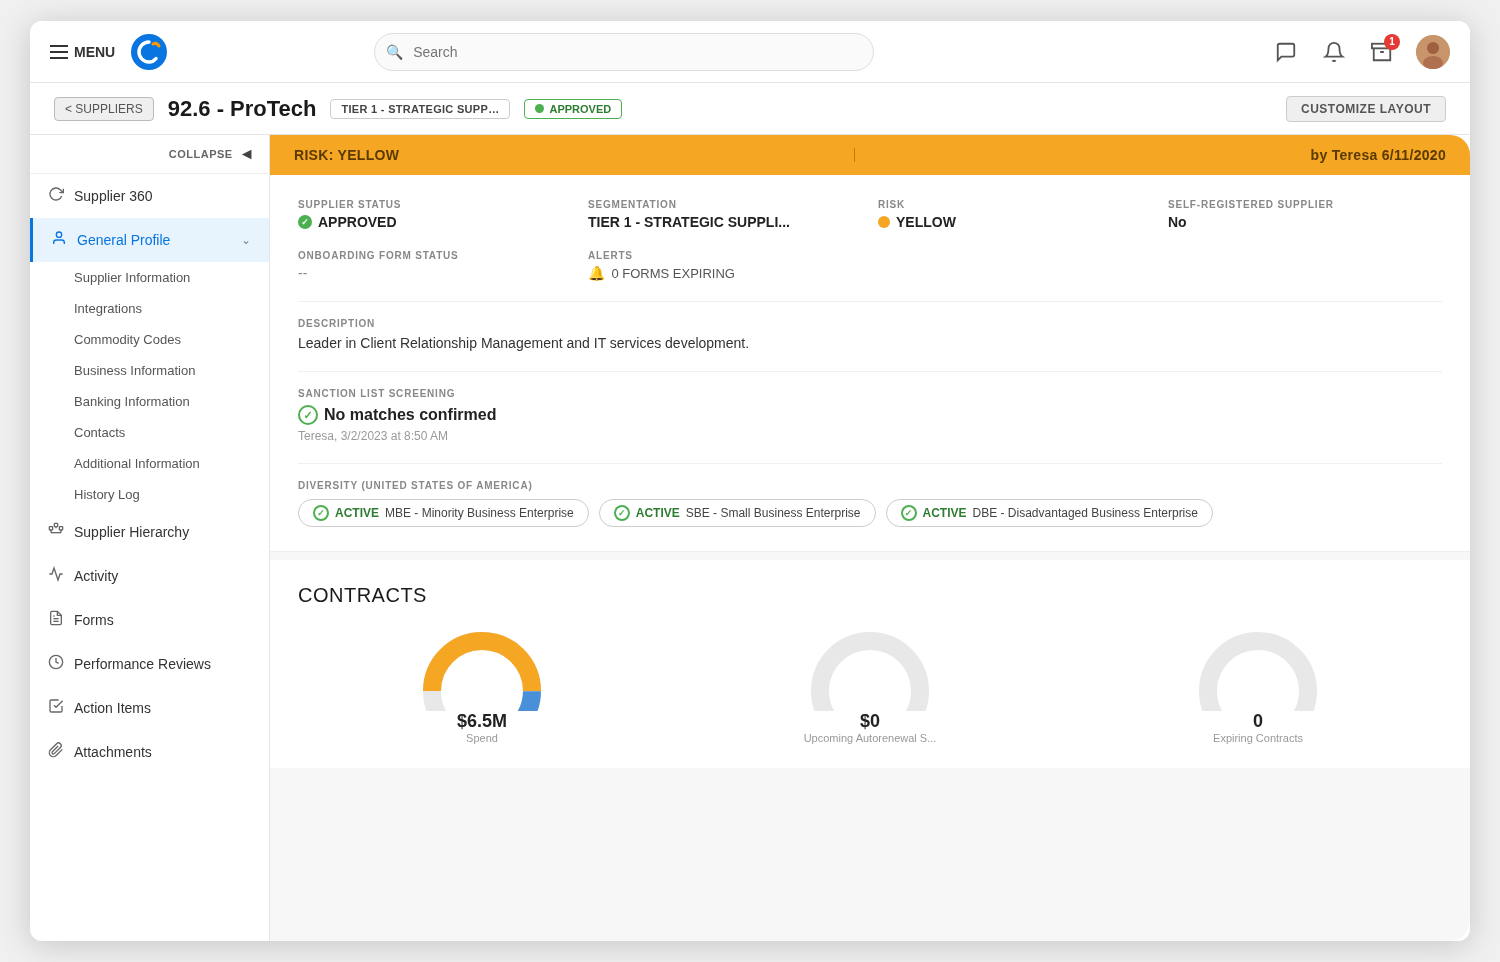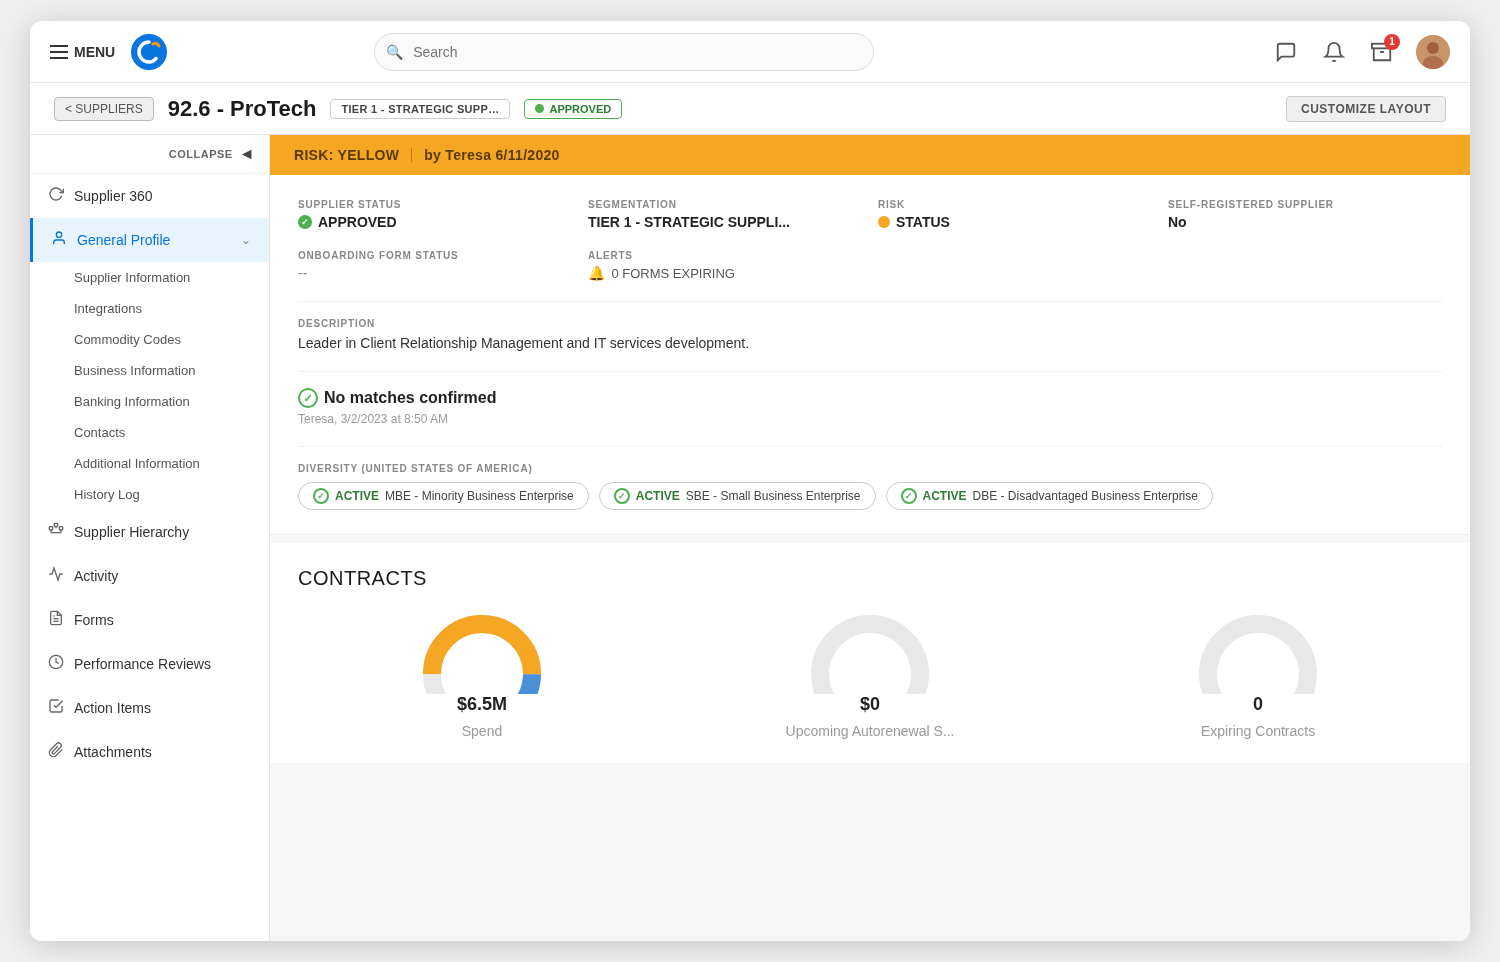--- a/index.html
+++ b/index.html
@@ -24,37 +24,37 @@
     
     .page-header { height: 52px; background: #fff; border-bottom: 1px solid #e5e5e5; display: flex; align-items: center; padding: 0 24px; gap: 14px; flex-shrink: 0; }
     .back-btn { border: 1.5px solid #bbb; border-radius: 4px; padding: 4px 10px; font-size: 12px; color: #555; cursor: pointer; display: flex; align-items: center; gap: 4px; }
     .page-title { font-size: 22px; font-weight: 700; color: #1a1a1a; }
     .tag { border: 1.5px solid #ccc; border-radius: 4px; padding: 3px 10px; font-size: 11px; color: #444; font-weight: 600; letter-spacing: 0.3px; max-width: 180px; white-space: nowrap; overflow: hidden; text-overflow: ellipsis; }
     .status-tag { border: 1.5px solid #4caf50; border-radius: 4px; padding: 3px 10px; font-size: 11px; color: #2e7d32; font-weight: 600; display: flex; align-items: center; gap: 5px; }
     .status-dot-green { width: 9px; height: 9px; background: #4caf50; border-radius: 50%; flex-shrink: 0; }
     .customize-btn { margin-left: auto; border: 1.5px solid #ccc; border-radius: 4px; padding: 5px 14px; font-size: 12px; color: #555; cursor: pointer; font-weight: 600; letter-spacing: 0.5px; text-transform: uppercase; }
 
     
-    .main-layout { display: flex; flex: 1; overflow: hidden; }
+    .main-layout { display: flex; flex: 1; overflow: hidden; border-radius: 20px; }
 
     
     .sidebar { width: 240px; background: #fff; border-right: 1px solid #e5e5e5; display: flex; flex-direction: column; flex-shrink: 0; overflow-y: auto; }
     .collapse-btn { display: flex; align-items: center; justify-content: flex-end; padding: 10px 14px; font-size: 11px; color: #666; font-weight: 600; letter-spacing: 0.5px; cursor: pointer; border-bottom: 1px solid #f0f0f0; gap: 6px; }
     .collapse-arrow { font-size: 16px; color: #444; }
     .sidebar-item { display: flex; align-items: center; padding: 12px 18px; cursor: pointer; gap: 10px; font-size: 14px; color: #333; font-weight: 500; }
     .sidebar-item.active { background: #e8f4fd; border-left: 3px solid #0875e1; color: #0875e1; }
     .sidebar-item-icon { font-size: 16px; color: #666; flex-shrink: 0; }
     .sidebar-item.active .sidebar-item-icon { color: #0875e1; }
     .sidebar-submenu { padding-left: 44px; }
     .sidebar-subitem { padding: 8px 18px 8px 0; font-size: 13px; color: #555; cursor: pointer; }
     .sidebar-expand { margin-left: auto; font-size: 12px; color: #888; }
 
     
     .content { flex: 1; overflow-y: auto; background: #f7f7f7; }
-    .risk-banner { background: #f5a623; padding: 12px 24px; display: flex; align-items: center; justify-content: flex-start; gap: 12px; font-size: 14px; font-weight: 700; color: #5a3a00; letter-spacing: 0.3px; }
+    .risk-banner { background: #f5a623; padding: 12px 24px; display: flex; align-items: center; justify-content: space-between; gap: 12px; font-size: 14px; font-weight: 700; color: #5a3a00; letter-spacing: 0.3px; }
     .risk-divider { width: 1px; height: 14px; background: #c87800; }
 
     .info-card { background: #fff; margin: 0; padding: 24px 28px; border-bottom: 1px solid #eee; }
     .info-grid { display: grid; grid-template-columns: repeat(4, 1fr); gap: 16px; margin-bottom: 20px; }
     .info-field label { font-size: 10px; font-weight: 700; color: #888; letter-spacing: 0.8px; text-transform: uppercase; display: block; margin-bottom: 4px; }
     .info-field .value { font-size: 14px; font-weight: 700; color: #222; display: flex; align-items: center; gap: 6px; }
     .approved-dot { width: 14px; height: 14px; background: #4caf50; border-radius: 50%; display: flex; align-items: center; justify-content: center; flex-shrink: 0; }
     .approved-dot::after { content: '✓'; color: #fff; font-size: 9px; font-weight: 900; }
     .yellow-dot { width: 12px; height: 12px; background: #f5a623; border-radius: 50%; flex-shrink: 0; }
     .value-muted { font-size: 14px; color: #888; }
@@ -79,21 +79,21 @@
     .active-badge { font-weight: 700; color: #2e7d32; font-size: 12px; }
     .tag-check { width: 16px; height: 16px; border: 2px solid #4caf50; border-radius: 50%; display: flex; align-items: center; justify-content: center; flex-shrink: 0; }
     .tag-check::after { content: '✓'; color: #4caf50; font-size: 9px; font-weight: 900; }
 
     
     .contracts-card { background: #fff; margin-top: 8px; padding: 24px 28px; }
     .contracts-title { font-size: 20px; font-weight: 400; color: #1a1a1a; margin-bottom: 14px; letter-spacing: 0.5px; text-transform: uppercase; }
     .contracts-grid { display: grid; grid-template-columns: repeat(3, 1fr); gap: 20px; }
     .contract-item { display: flex; flex-direction: column; align-items: center; }
     .donut-value { font-size: 18px; font-weight: 700; color: #222; text-align: center; }
-    .donut-label { font-size: 14px; color: #999; text-align: right; margin-top: 8px; }
+    .donut-label { font-size: 11px; color: #999; text-align: right; margin-top: 0; }
   </style>
 </head>
 <body>
 
 <div class="app-window">
 
   <div class="top-nav">
     <div class="menu-btn">
       <div class="hamburger">
         <span></span>
@@ -279,21 +279,21 @@
             </div>
           </div>
           <div class="info-field">
             <label>SEGMENTATION</label>
             <div class="value">TIER 1 - STRATEGIC SUPPLI...</div>
           </div>
           <div class="info-field">
             <label>RISK</label>
             <div class="value">
               <span class="yellow-dot"></span>
-              <span>STATUS</span>
+              <span>YELLOW</span>
             </div>
           </div>
           <div class="info-field">
             <label>SELF-REGISTERED SUPPLIER</label>
             <div class="value">No</div>
           </div>
         </div>
 
         <div class="info-row2">
           <div class="info-field">
@@ -308,20 +308,21 @@
             </div>
           </div>
         </div>
 
         <div class="description-section">
           <div class="section-label">DESCRIPTION</div>
           <div class="description-text">Leader in Client Relationship Management and IT services development.</div>
         </div>
 
         <div class="sanction-section">
+          <div class="section-label">SANCTION LIST SCREENING</div>
           <div class="sanction-value">
             <span class="check-circle"></span>
             <span>No matches confirmed</span>
           </div>
           <div class="sanction-date">Teresa, 3/2/2023 at 8:50 AM</div>
         </div>
 
         <div class="diversity-section">
           <div class="section-label">DIVERSITY (UNITED STATES OF AMERICA)</div>
           <div class="diversity-tags">

